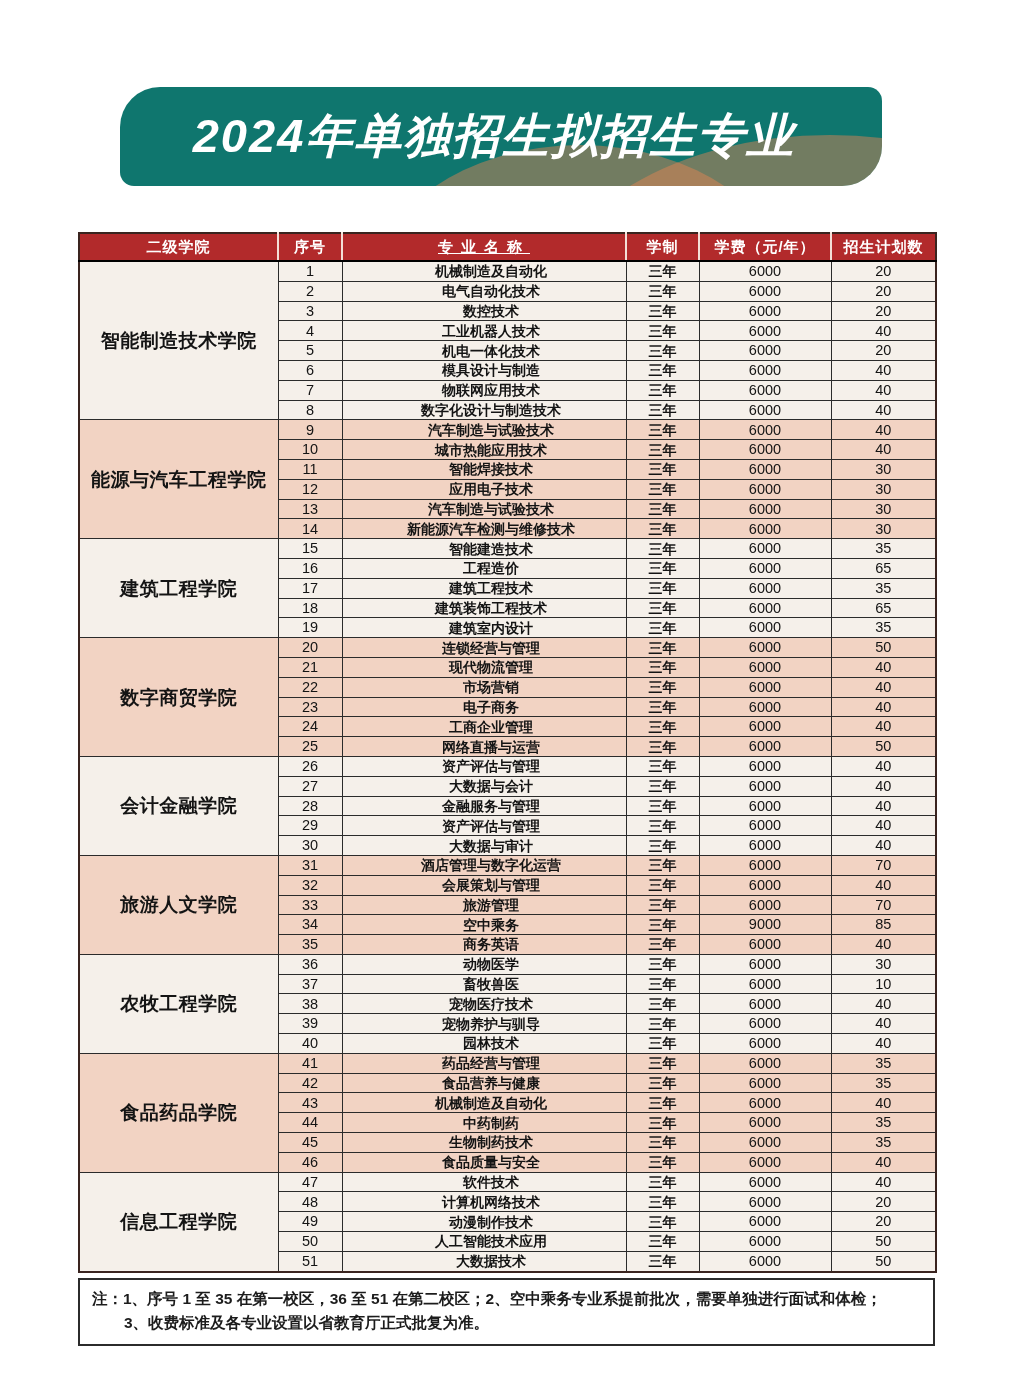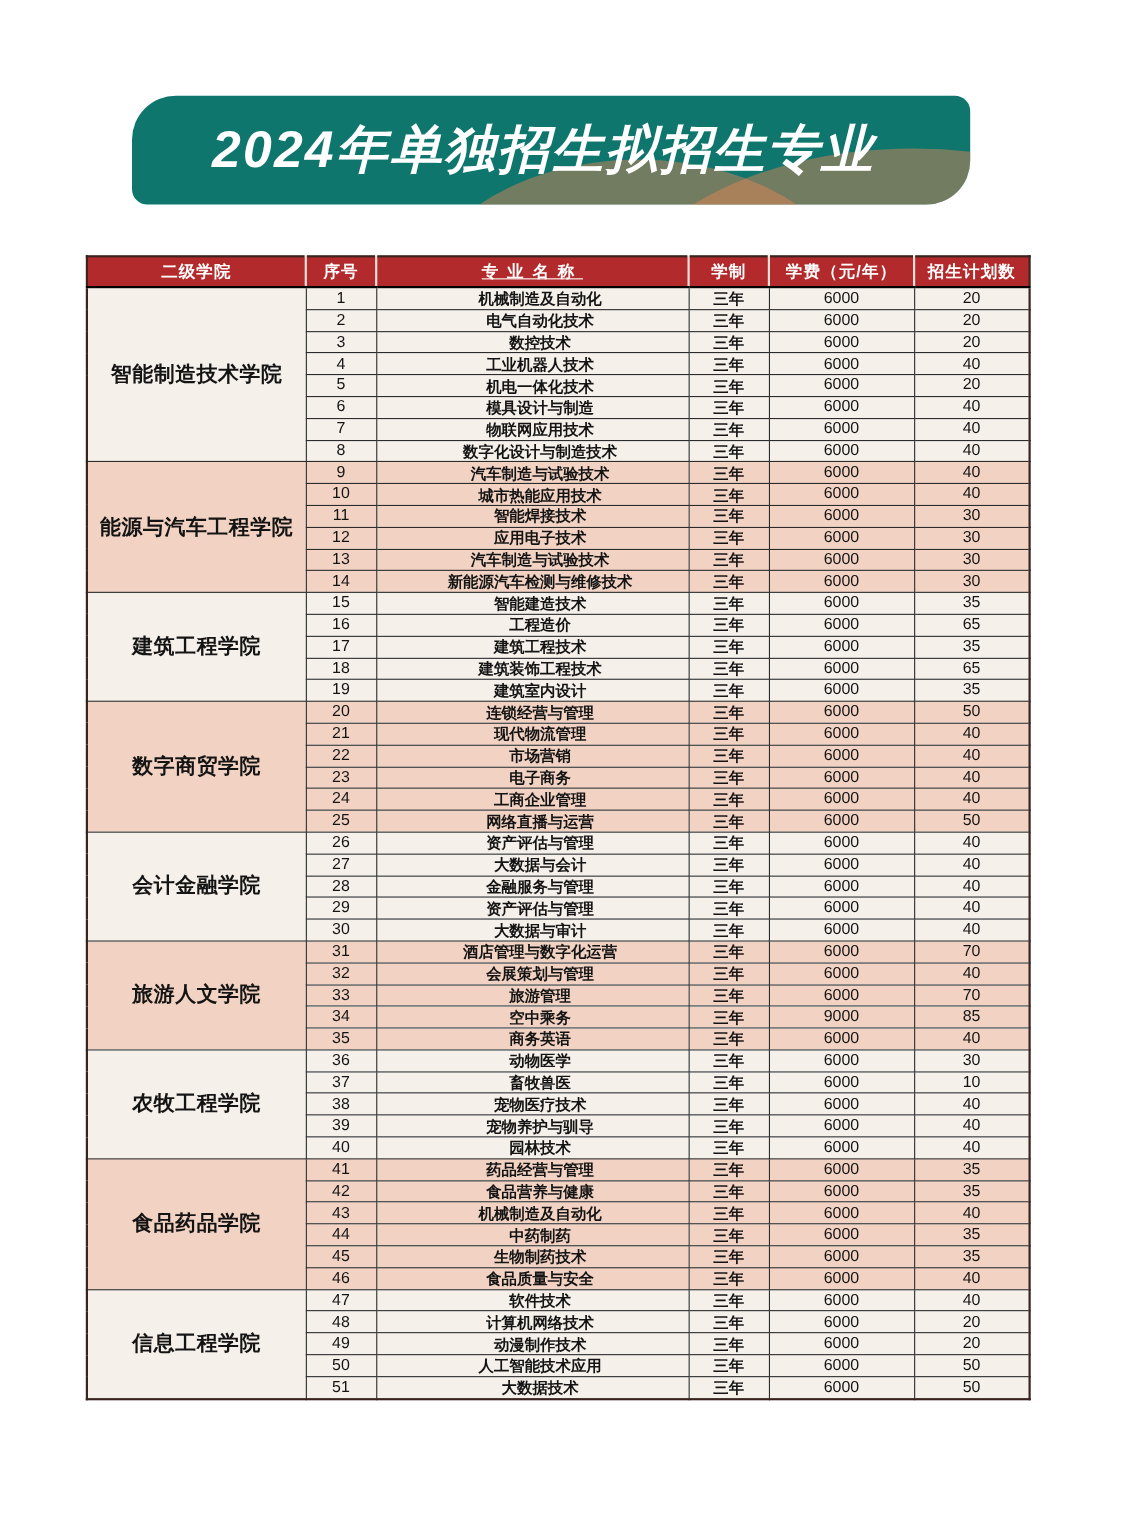--- a/index.html
+++ b/index.html
@@ -442,13 +442,17 @@
         <tr>
           <td class="num g-light">51</td>
           <td class="major g-light">大数据技术</td>
           <td class="dur g-light">三年</td>
           <td class="num g-light">6000</td>
           <td class="num g-light">50</td>
         </tr>
       </tbody>
   </table>
 
+  <div class="note">
+    <div class="line1">注：1、序号 1 至 35 在第一校区，36 至 51 在第二校区；2、空中乘务专业系提前批次，需要单独进行面试和体检；</div>
+    <div class="line2">3、收费标准及各专业设置以省教育厅正式批复为准。</div>
+  </div>
 </div>
 
 </body></html>

